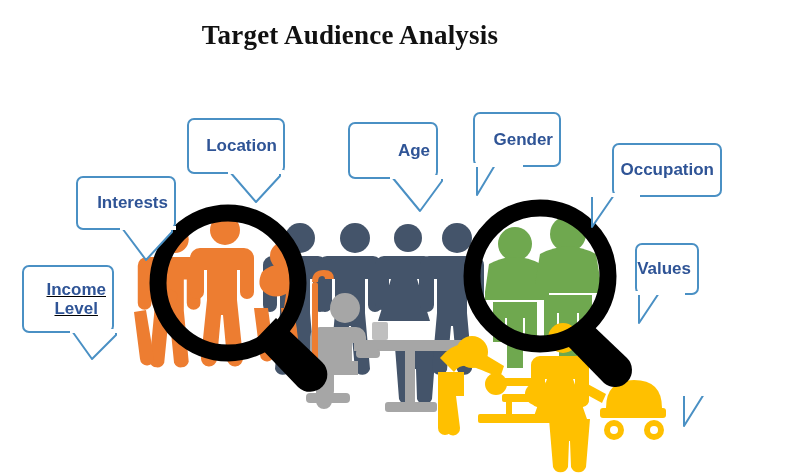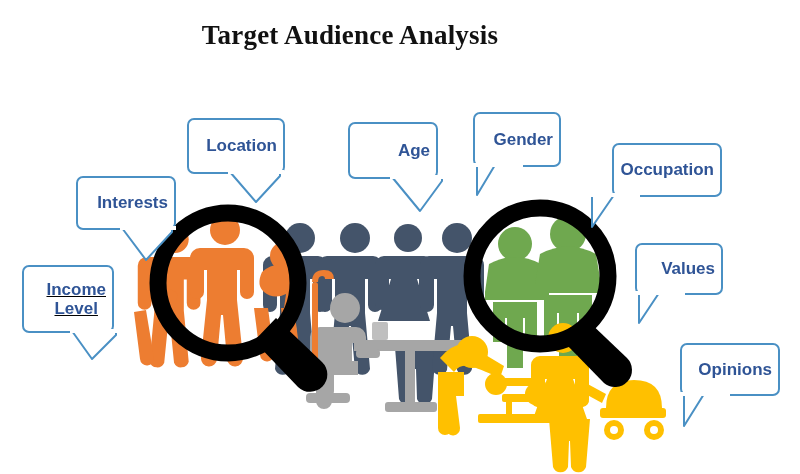--- a/index.html
+++ b/index.html
@@ -267,29 +267,26 @@
   </svg>
 
   <div class="callout" style="left:612px; top:143px; width:110px; height:54px;">
     <span class="label">Occupation</span>
   </div>
   <svg class="tail" style="left:588px; top:193px; width:52px; height:36px;" viewBox="0 0 52 36">
     <path d="M4,2 L48,2 L26,2 L4,34 L4,6 Z" fill="#ffffff" stroke="#4A90C4" stroke-width="2" stroke-linejoin="round"></path>
     <rect x="0" y="0" width="52" height="4" fill="#ffffff"></rect>
   </svg>
 
-  <div class="callout" style="left:635px; top:243px; width:88px; height:52px;">
+  <div class="callout" style="left:635px; top:243px; width:64px; height:52px;">
     <span class="label">Values</span>
   </div>
   <svg class="tail" style="left:635px; top:291px; width:50px; height:34px;" viewBox="0 0 50 34">
     <path d="M4,2 L46,2 L24,2 L4,32 L4,6 Z" fill="#ffffff" stroke="#4A90C4" stroke-width="2" stroke-linejoin="round"></path>
     <rect x="0" y="0" width="50" height="4" fill="#ffffff"></rect>
   </svg>
 
-  <div class="callout" style="left:680px; top:343px; width:100px; height:53px;">
-    <span class="label">Opinions</span>
-  </div>
   <svg class="tail" style="left:680px; top:392px; width:50px; height:36px;" viewBox="0 0 50 36">
     <path d="M4,2 L46,2 L24,2 L4,34 L4,6 Z" fill="#ffffff" stroke="#4A90C4" stroke-width="2" stroke-linejoin="round"></path>
     <rect x="0" y="0" width="50" height="4" fill="#ffffff"></rect>
   </svg>
 
 </div>
 
 </body></html>

